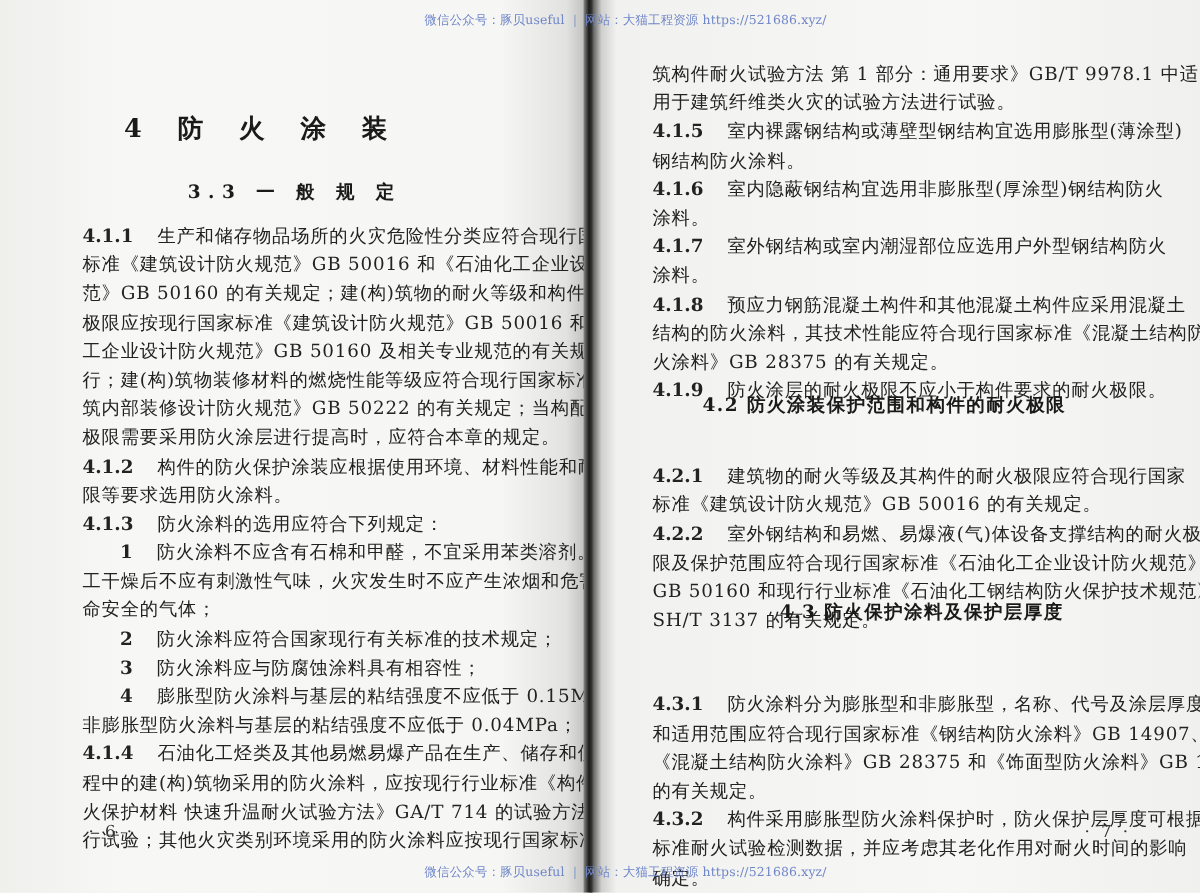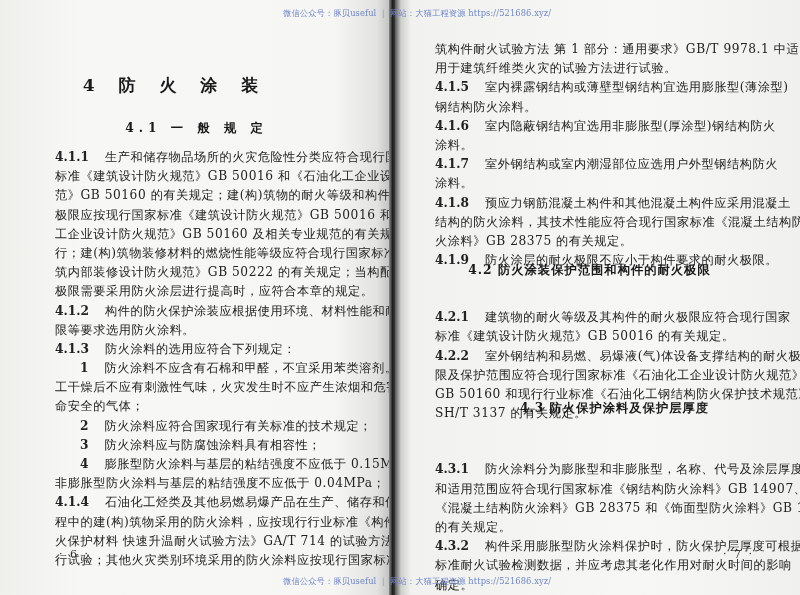--- a/index.html
+++ b/index.html
@@ -60,21 +60,21 @@
   .pn-left { left: 59px; top: 548px; }
   .pn-right { left: 723px; top: 548px; }
 </style>
 </head>
 <body>
 
 <div class="spread">
 
   <div class="page page-left">
     <div class="chapter-title">4  防 火 涂 装</div>
-    <div class="section-title st-41">4.1  一 般 规 定</div>
+    <div class="section-title st-41">3.3  一 般 规 定</div>
     <ul class="lines lines-left">
         <li class="line"><span class="num">4.1.1</span><span>生产和储存物品场所的火灾危险性分类应符合现行国家</span></li>
         <li class="line"><span>标准《建筑设计防火规范》GB 50016 和《石油化工企业设计防火规</span></li>
         <li class="line"><span>范》GB 50160 的有关规定；建(构)筑物的耐火等级和构件的耐火</span></li>
         <li class="line"><span>极限应按现行国家标准《建筑设计防火规范》GB 50016 和《石油化</span></li>
         <li class="line"><span>工企业设计防火规范》GB 50160 及相关专业规范的有关规定执</span></li>
         <li class="line"><span>行；建(构)筑物装修材料的燃烧性能等级应符合现行国家标准《建</span></li>
         <li class="line"><span>筑内部装修设计防火规范》GB 50222 的有关规定；当构配件耐火</span></li>
         <li class="line"><span>极限需要采用防火涂层进行提高时，应符合本章的规定。</span></li>
         <li class="line"><span class="num">4.1.2</span><span>构件的防火保护涂装应根据使用环境、材料性能和耐火极</span></li>

